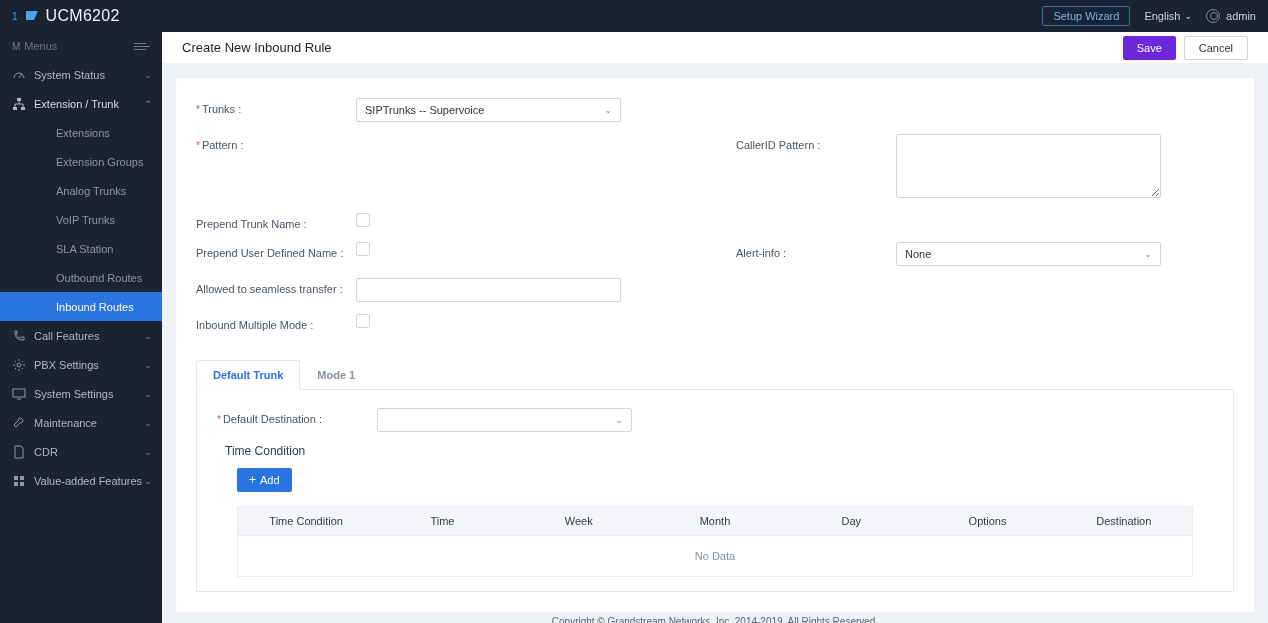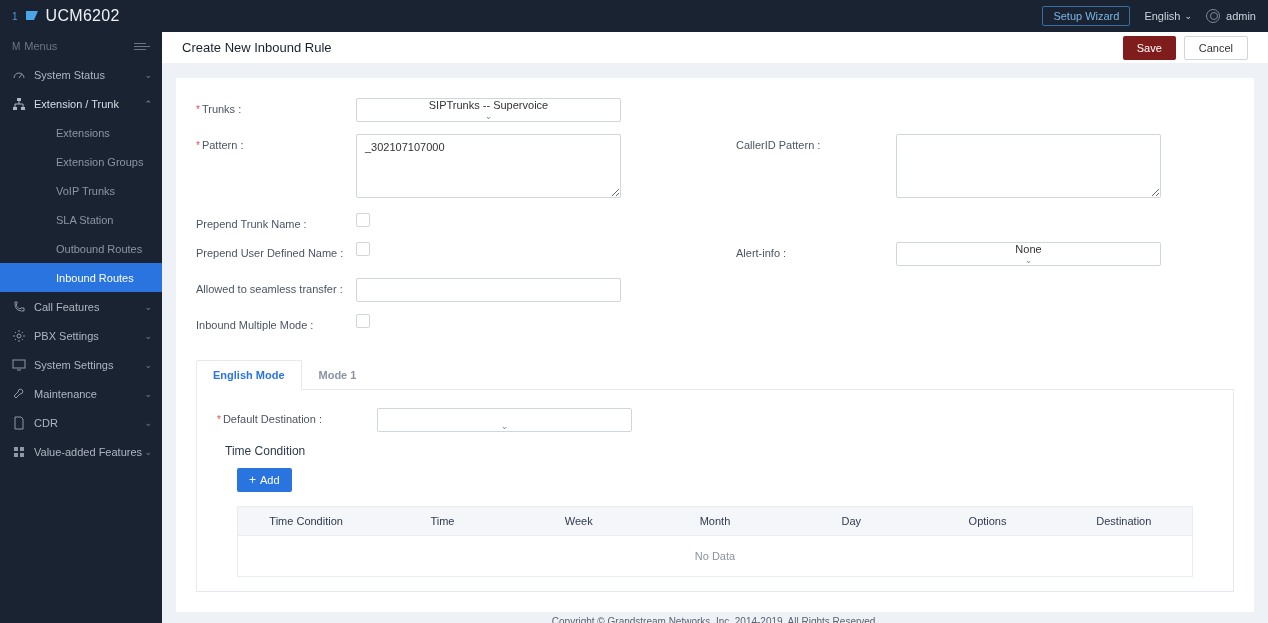--- a/index.html
+++ b/index.html
@@ -28,33 +28,33 @@
 .side-item.lvl0 .ico { width:14px; margin-right:8px; display:inline-flex; opacity:.8;}
 .side-item .arr { position:absolute; right:10px; font-size:9px; opacity:.6;}
 .side-item.exp { color:#d6dde6;}
 .side-sub { display:flex; align-items:center; height:29px; padding-left:56px; font-size:11px; color:#8c95a3; cursor:pointer;}
 .side-sub.active { background:#2a74e0; color:#fff;}
 
 .main { flex:1; display:flex; flex-direction:column; background:#eef1f5;}
 .page-head { height:32px; background:#fff; display:flex; align-items:center; padding:0 20px; border-bottom:1px solid #eef1f5;}
 .page-head h1 { font-size:13px; font-weight:500; color:#1a202c; flex:1;}
 .btn { height:24px; padding:0 14px; font-size:11px; border-radius:2px; cursor:pointer; border:none;}
-.btn.primary { background:#7f1d1d; color:#fff; margin-right:8px;}
+.btn.primary { background:#6d28d9; color:#fff; margin-right:8px;}
 .btn.secondary { background:#fff; border:1px solid #d1d6de; color:#333;}
 .content { flex:1; padding:14px; overflow:auto;}
 .panel { background:#fff; padding:20px 0;}
 .form-row { display:flex; margin-bottom:12px;}
 .form-col { display:flex; align-items:flex-start;}
 .form-col.left { width:540px; padding-left:20px;}
 .form-col.right { flex:1; padding-left:20px;}
 .lbl { width:160px; font-size:11px; color:#4b5563; padding-top:5px;}
 .lbl .req { color:#e34d4d; margin-right:2px; font-size:10px;}
 .ctrl { flex:1; max-width:265px;}
 .select { position:relative;}
-.select-box { height:24px; border:1px solid #d1d6de; border-radius:2px; display:flex; align-items:center; padding:0 8px; font-size:11px; color:#333; background:#fff; cursor:pointer;flex-direction:column;}
+.select-box { height:24px; border:1px solid #d1d6de; border-radius:2px; display:flex; align-items:center; padding:0 8px; font-size:11px; color:#333; background:#fff; cursor:pointer;}
 .select-box .sv { flex:1;}
 .select-box .sc { font-size:9px; color:#888;}
 .textarea { width:265px; height:64px; border:1px solid #d1d6de; border-radius:2px; padding:6px 8px; font-size:11px; font-family:inherit; resize:both; color:#333;}
 .chk { width:14px; height:14px; border:1px solid #d1d6de; border-radius:2px; background:#fff; display:inline-block; cursor:pointer;}
 .input { width:265px; height:24px; border:1px solid #d1d6de; border-radius:2px; padding:0 8px; font-size:11px;}
 
 .tabs { display:flex; border-bottom:1px solid #e5e8ee; margin:28px 20px 0;}
 .tab { padding:8px 16px; font-size:11px; color:#8a93a2; cursor:pointer; border:1px solid transparent; border-bottom:none; position:relative; top:1px;font-weight:bold;}
 .tab.active { color:#2a74e0; font-weight:600; border-color:#e5e8ee; border-bottom:1px solid #fff; background:#fff; border-radius:2px 2px 0 0;}
 
@@ -123,20 +123,21 @@
             <rect x="1" y="10" width="4" height="3" fill="#d6dde6"></rect>
             <rect x="9" y="10" width="4" height="3" fill="#d6dde6"></rect>
             <path d="M7 4 L7 7 M3 10 L3 7 L11 7 L11 10" stroke="#d6dde6" fill="none"></path>
           </svg>
         </span>
       <span>Extension / Trunk</span>
       <span class="arr">⌃</span>
     </div>
     <div class="side-sub">Extensions</div>
     <div class="side-sub">Extension Groups</div>
+    <div class="side-sub">Analog Trunks</div>
     <div class="side-sub">VoIP Trunks</div>
     <div class="side-sub">SLA Station</div>
     <div class="side-sub">Outbound Routes</div>
     <div class="side-sub active">Inbound Routes</div>
 
     <div class="side-item lvl0">
       <span class="ico">
           <svg width="14" height="14" viewBox="0 0 14 14">
             <path d="M3 2 C3 9 5 11 12 11 L12 8 L9 8 L8 9 C6 8 5 7 4 5 L5 4 L5 2 Z" fill="none" stroke="#aeb6c2"></path>
           </svg>
@@ -215,21 +216,20 @@
                     <span class="sc">⌄</span>
                   </div>
               </div>
             </div>
           </div>
         </div>
 
         <div class="form-row">
           <div class="form-col left">
             <div class="lbl"><span class="req">*</span><span>Pattern :</span></div>
-            <div class="ctrl"><textarea class="textarea" style="">_302107107000</textarea></div>
           </div>
           <div class="form-col right">
             <div class="lbl"><span>CallerID Pattern :</span></div>
             <div class="ctrl"><textarea class="textarea" style=""></textarea></div>
           </div>
         </div>
 
         <div class="form-row">
           <div class="form-col right">
             <div class="lbl"><span>Prepend Trunk Name :</span></div>
@@ -263,21 +263,21 @@
         </div>
 
         <div class="form-row">
           <div class="form-col left">
             <div class="lbl"><span>Inbound Multiple Mode :</span></div>
             <div class="ctrl"><span class="chk"></span></div>
           </div>
         </div>
 
         <div class="tabs">
-          <div class="tab active">English Mode</div>
+          <div class="tab active">Default Trunk</div>
           <div class="tab">Mode 1</div>
         </div>
 
         <div class="inner">
           <div class="form-row" style="margin-bottom:4px;">
             <div class="form-col left" style="padding-left:10px;">
               <div class="lbl"><span class="req">*</span><span>Default Destination :</span></div>
               <div class="ctrl" style="max-width:255px;">
                 <div class="select">
                   <div class="select-box">

